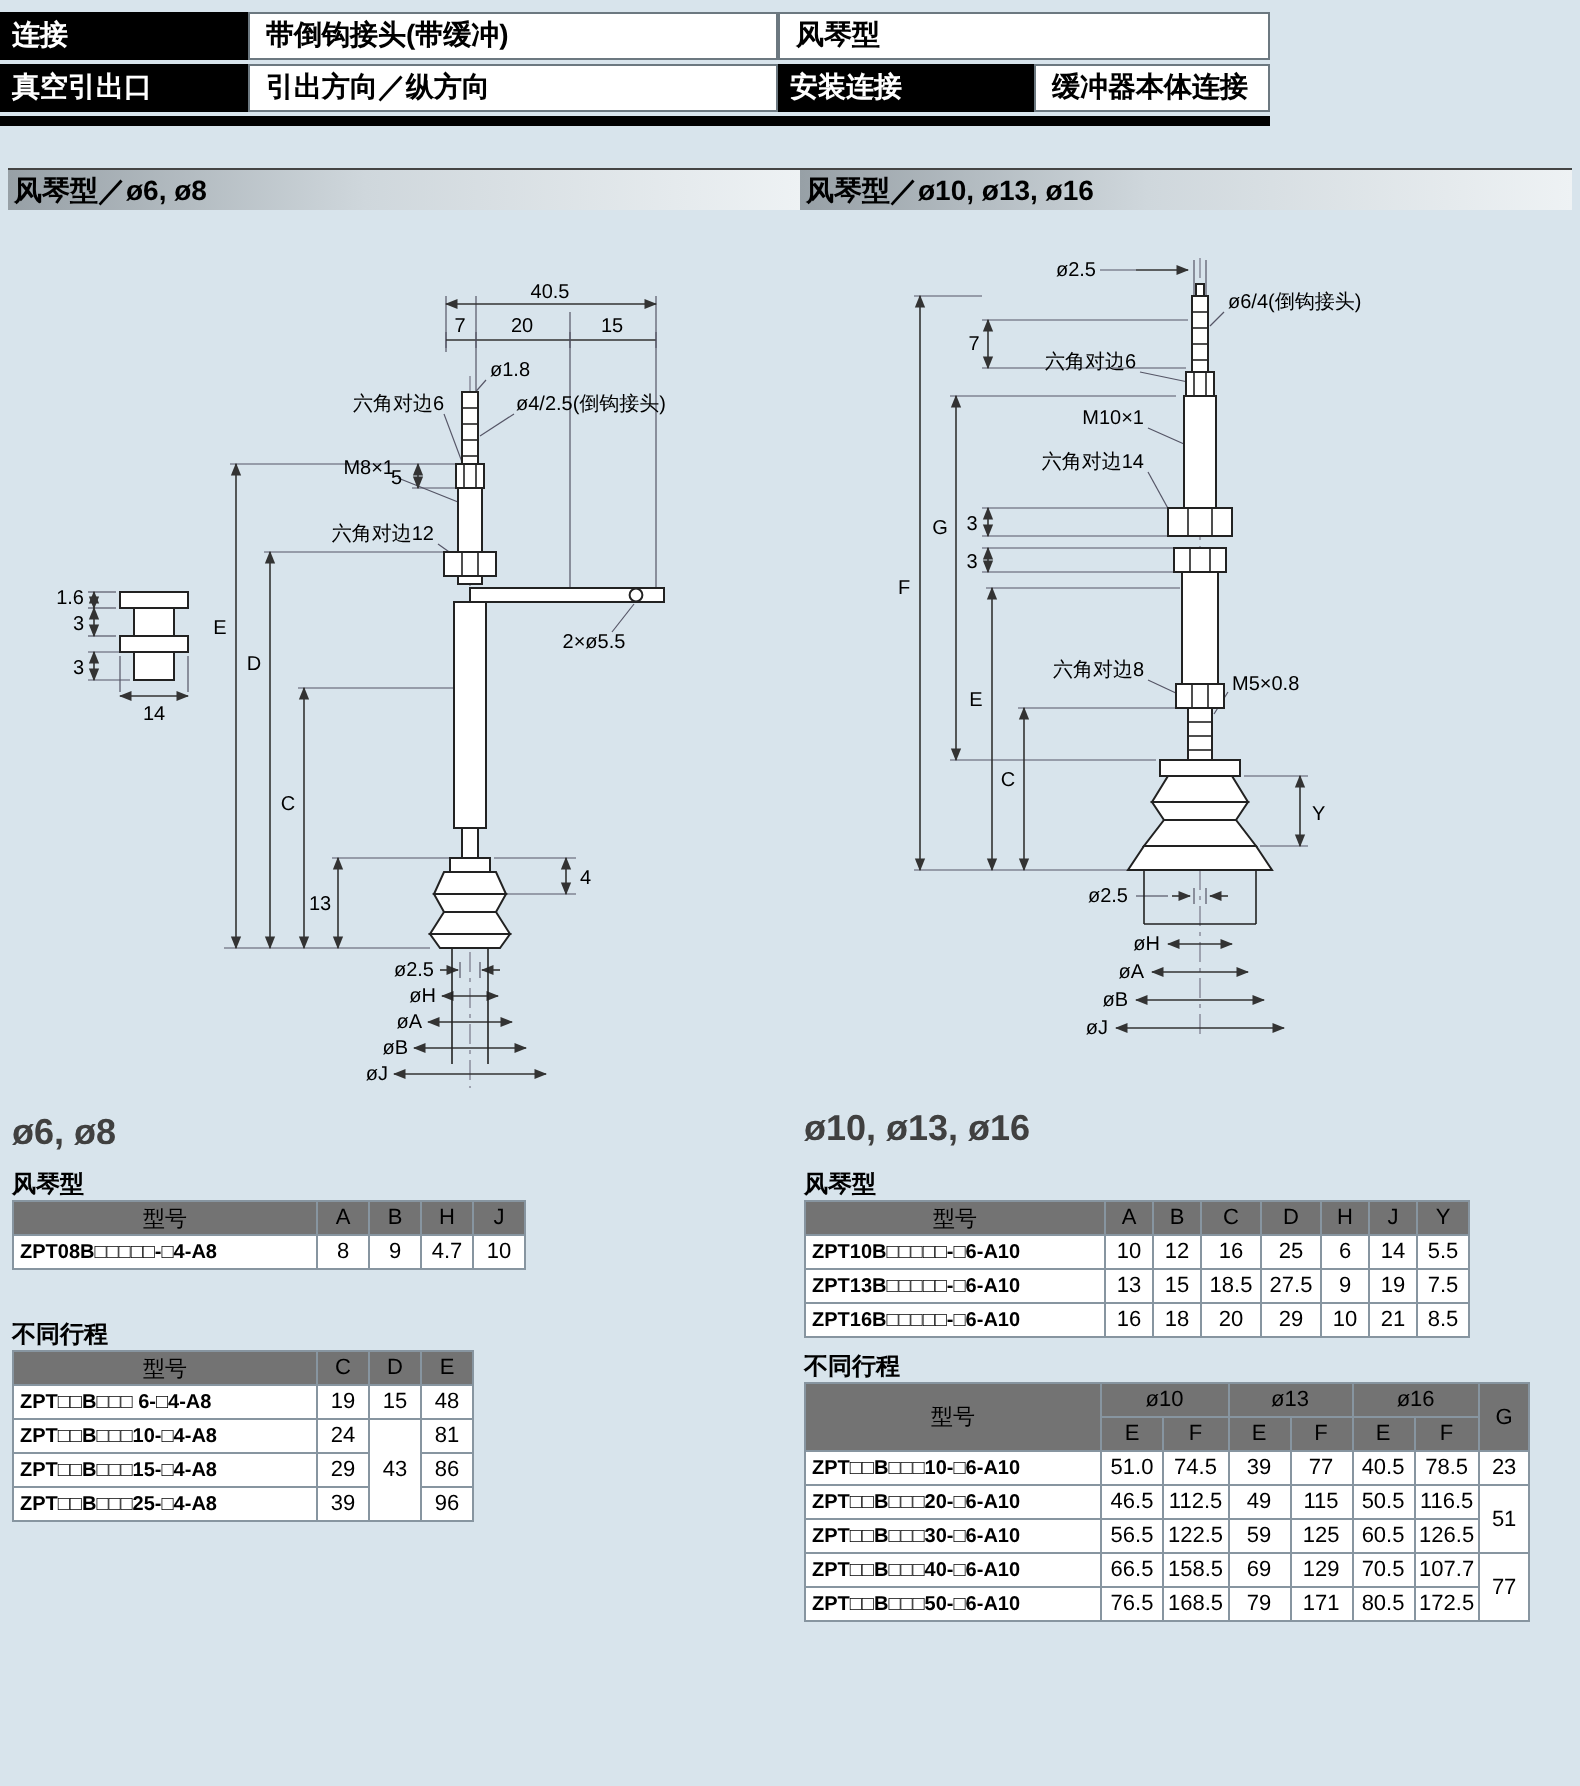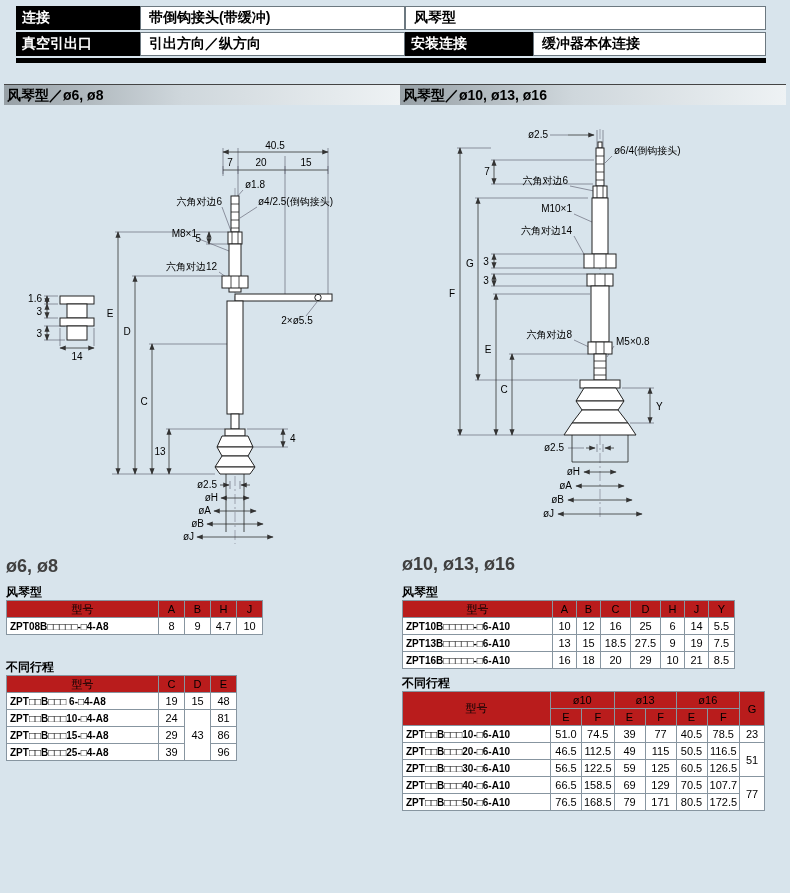--- a/index.html
+++ b/index.html
@@ -1,21 +1,21 @@
 <!DOCTYPE html>
 <html><head>
 <meta charset="utf-8">
 <style>
   * { margin:0; padding:0; box-sizing:border-box; }
   html,body { width:790px; height:893px; }
   body { font-family:"Liberation Sans","DejaVu Sans",sans-serif; }
   .page { position:relative; width:790px; height:893px; background:#d8e4ec; overflow:hidden; }
 
   
-  .top-header { position:absolute; left:16px; top:6px; width:750px; }
+  .top-header { position:absolute; left:0; top:6px; width:635px; }
   .spec-row { display:flex; height:24px; margin-bottom:2px; }
   .spec-label { background:#000; color:#fff; font-weight:bold; font-size:14px; display:flex; align-items:center; padding-left:6px; }
   .spec-label.w1 { width:124px; }
   .spec-label.w2 { width:128px; }
   .spec-value { background:#fff; color:#000; font-weight:bold; font-size:14px; display:flex; align-items:center; padding-left:8px; border:1px solid #6c7880; }
   .spec-value.v1 { width:265px; }
   .spec-value.v2 { flex:1; }
   .black-bar { height:5px; background:#000; margin-top:1px; }
 
   
@@ -33,21 +33,21 @@
   svg .dim { stroke:#333; stroke-width:0.8; fill:none; }
   svg .part { stroke:#222; stroke-width:1; fill:#fff; }
   svg .pline { stroke:#222; stroke-width:0.8; fill:none; }
   svg .cl { stroke:#778; stroke-width:0.6; stroke-dasharray:10 3 2 3; fill:none; }
 
   
   .sub-title { position:absolute; font-size:18px; font-weight:bold; color:#404040; }
   .tbl-label { position:absolute; font-size:12px; font-weight:bold; color:#000; }
   table.spec { position:absolute; border-collapse:collapse; background:#fff; border:1px solid #55616a; table-layout:fixed; }
   table.spec th, table.spec td { border:1px solid #8795a0; font-size:11px; text-align:center; height:17px; padding:0 2px; color:#000; }
-  table.spec th { background:#b91c1c; font-weight:normal; }
+  table.spec th { background:#737373; font-weight:normal; }
   table.spec td.model { text-align:left; font-weight:bold; font-size:10px; white-space:nowrap; padding-left:3px; }
   .t-l1 { left:6px; top:600px; }
   .t-l2 { left:6px; top:675px; }
   .t-r1 { left:402px; top:600px; }
   .t-r2 { left:402px; top:691px; }
   .lbl-l1 { left:6px; top:584px; }
   .lbl-l2 { left:6px; top:659px; }
   .lbl-r1 { left:402px; top:584px; }
   .lbl-r2 { left:402px; top:675px; }
   .left-sub { left:6px; top:556px; }

